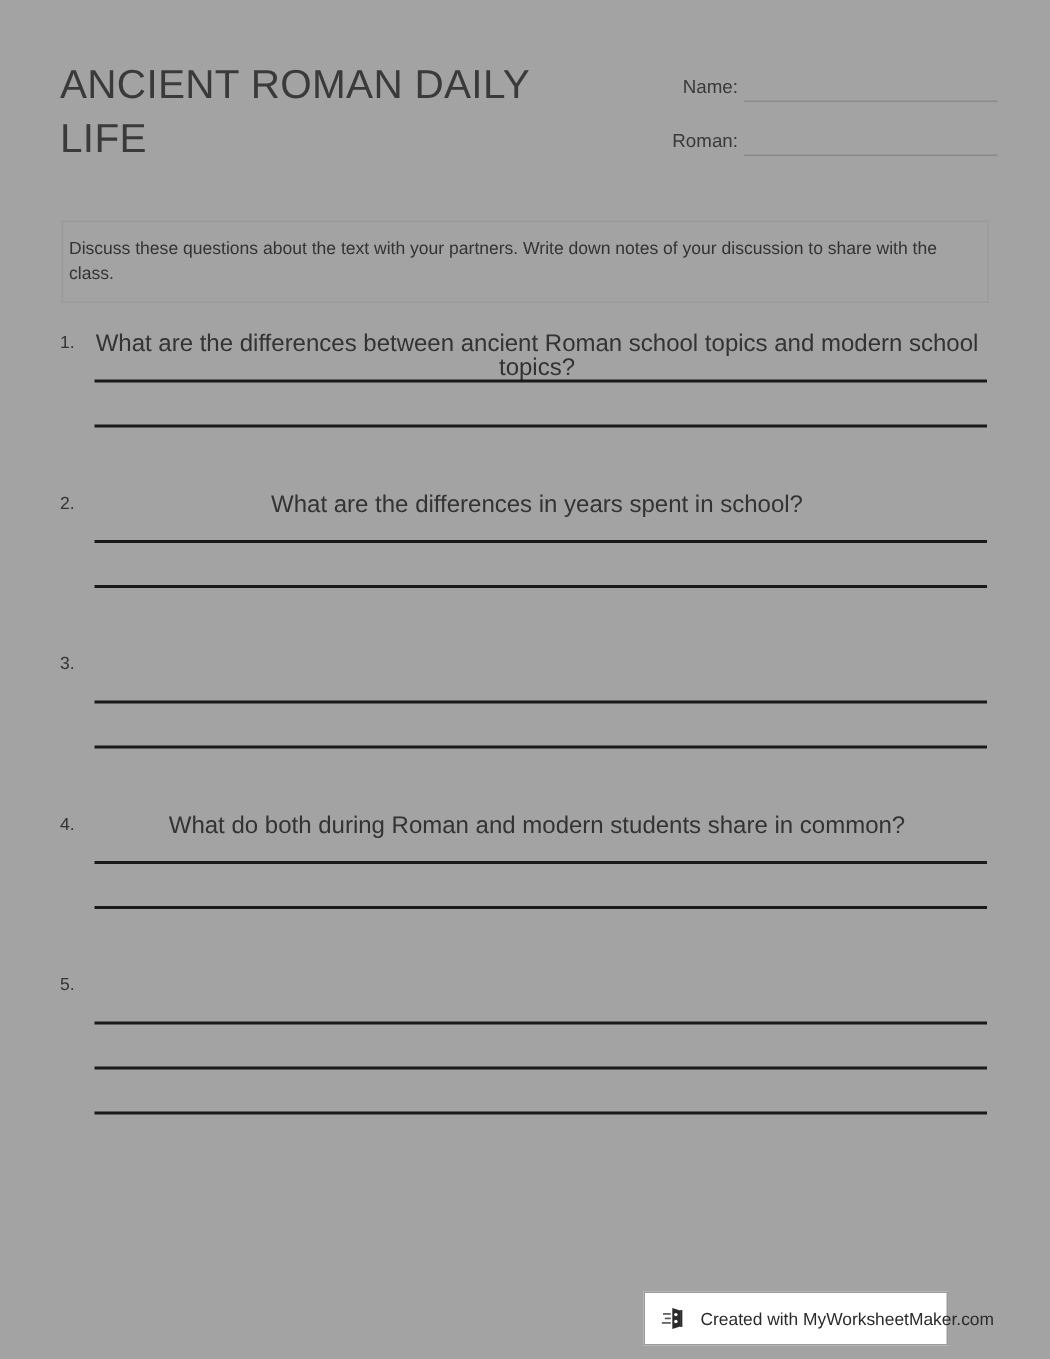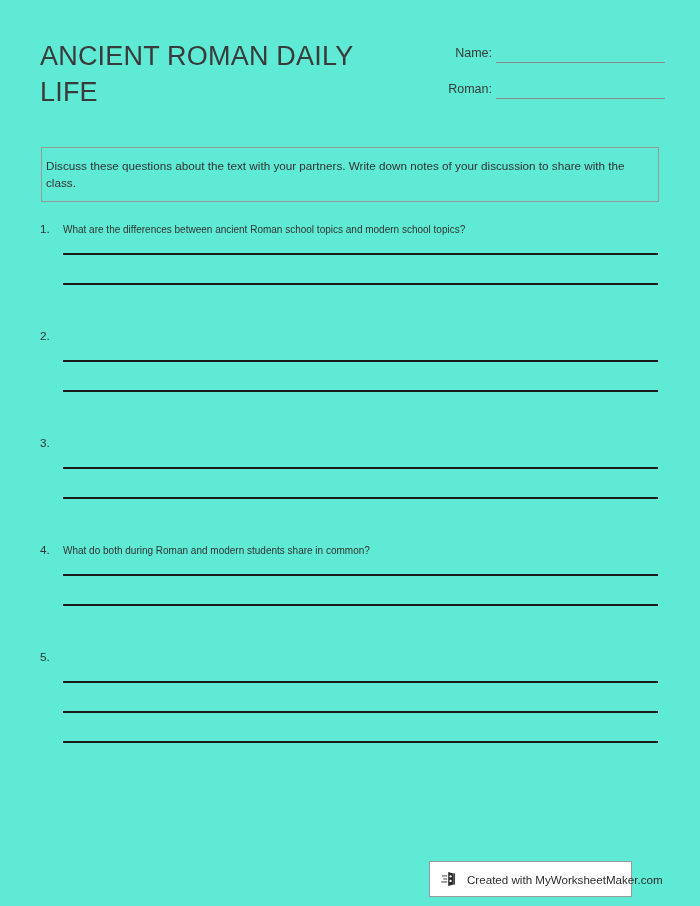--- a/index.html
+++ b/index.html
@@ -12,21 +12,21 @@
     height: 906px;
     position: relative;
     font-family: "Liberation Sans", sans-serif;
     color: #333333;
     overflow: hidden;
   }
 
   .page {
     position: absolute;
     inset: 0;
-    background: #5eead4;
+    background: #a3a3a3;
   }
 
   
   .header {
     position: absolute;
     left: 0;
     top: 0;
     width: 700px;
     height: 125px;
   }
@@ -45,21 +45,21 @@
   }
 
   .namedate {
     position: absolute;
     left: 430px;
     top: 40px;
     width: 235px;
   }
   .nd-row {
     display: flex;
-    align-items: center;
+    align-items: flex-end;
     height: 28px;
     margin-bottom: 8px;
   }
   .nd-label {
     font-size: 12.5px;
     color: #3a3a3a;
     text-align: right;
     width: 62px;
     padding-bottom: 3px;
     padding-right: 4px;
@@ -108,23 +108,24 @@
     left: 40px;
     top: 0;
     font-size: 11.7px;
     color: #333333;
   }
   .q-text {
     position: absolute;
     left: 63px;
     top: 0;
     width: 590px;
-    font-size: 10px;
+    font-size: 16px;
     line-height: 16px;
     color: #333333;
+    text-align: center;
   }
   .answer-lines {
     position: relative;
     margin-top: 9px;
   }
   .ans-line {
     margin-left: 63px;
     width: 595px;
     height: 0;
     border-top: 2px solid #1a1a1a;
@@ -192,20 +193,21 @@
           <span class="q-text">What are the differences between ancient Roman school topics and modern school topics?</span>
         </div>
         <div class="answer-lines">
           <div class="ans-line"></div>
           <div class="ans-line"></div>
         </div>
       </div>
       <div class="question-block" style="margin-bottom: 44px;">
         <div class="q-head">
           <span class="q-num">2.</span>
+          <span class="q-text">What are the differences in years spent in school?</span>
         </div>
         <div class="answer-lines">
           <div class="ans-line"></div>
           <div class="ans-line"></div>
         </div>
       </div>
       <div class="question-block" style="margin-bottom: 44px;">
         <div class="q-head">
           <span class="q-num">3.</span>
         </div>

